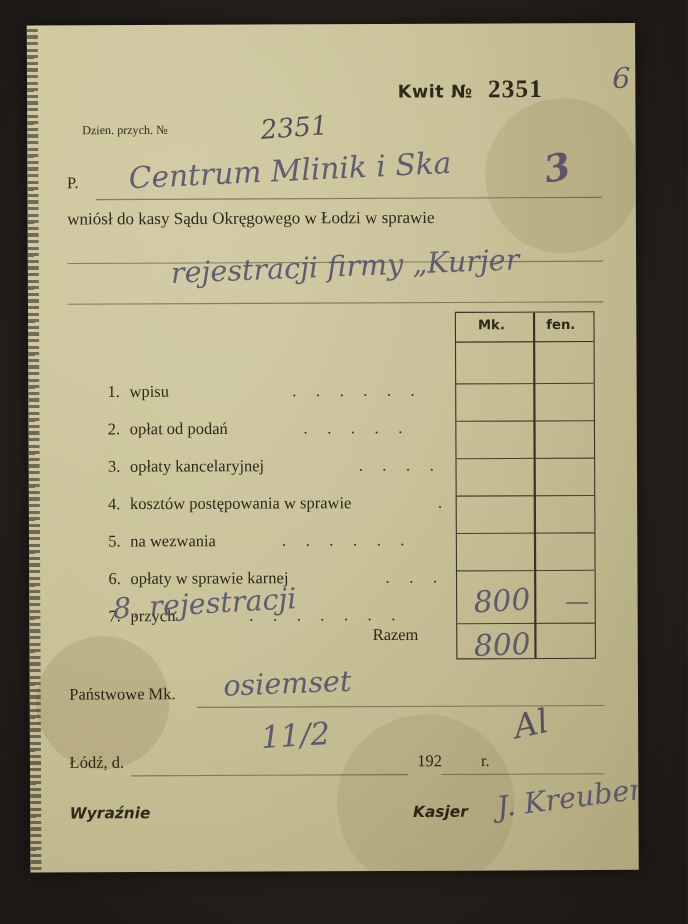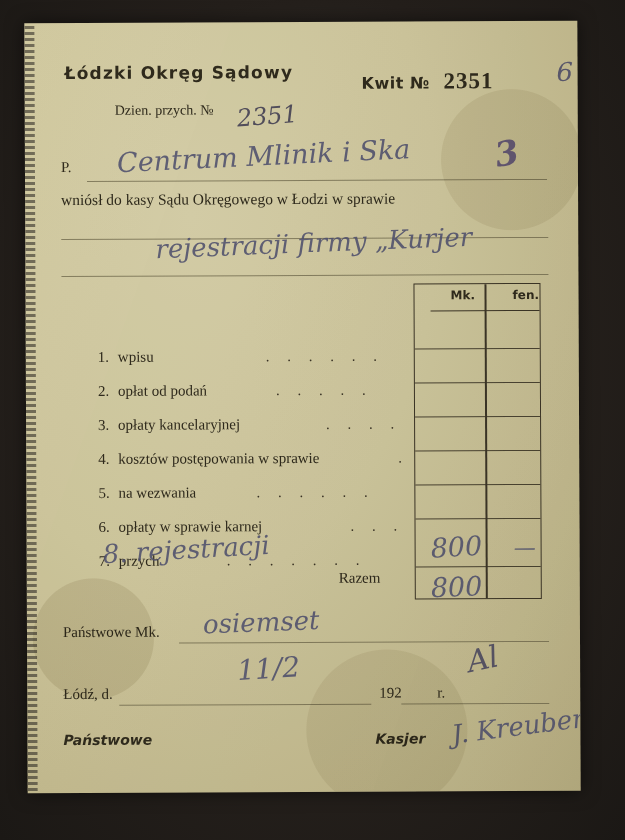--- a/index.html
+++ b/index.html
@@ -95,23 +95,22 @@
     letter-spacing: 0.5px;
   }
   #kwit-no {
     left: 419px; top: 47px;
     font-family: "Liberation Serif", serif;
     font-weight: bold;
     font-size: 23px;
     letter-spacing: 1px;
   }
   #dzien {
-    left: 50px; top: 80px;
-    font-size: 14px;
-    margin-left: 40px;
+    left: 50px; top: 90px;
+    font-size: 11px;
   }
   #p-label {
     left: 36px; top: 136px;
     font-size: 15px;
   }
   #wniosl {
     left: 36px; top: 168px;
     font-size: 15.5px;
   }
   
@@ -143,21 +142,21 @@
   
   #table {
     position: absolute;
     left: 388px; top: 262px;
     width: 127px; height: 316px;
     border: 1.6px solid #3c3526;
     box-sizing: border-box;
   }
   #table .hdr {
     position: absolute;
-    left: 16px; right: 0; top: 0;
+    left: 0; right: 0; top: 0;
     height: 26px;
     border-bottom: 1.6px solid #3c3526;
   }
   #table .vline {
     position: absolute;
     top: 0; bottom: 0;
     left: 70px;
     width: 1.6px;
     background: #3c3526;
   }
@@ -254,21 +253,20 @@
 <body>
 
 <div id="page">
   <div id="bg"></div>
 
   <div id="sheet">
     <div id="perf"></div>
 
     <div class="content">
 
-      <div class="pr" id="org">Łódzki Okręg Sądowy</div>
       <div class="pr" id="kwit-label">Kwit №</div>
       <div class="pr" id="kwit-no">2351</div>
 
       <div class="pr" id="dzien">Dzien. przych. №</div>
       <div class="hw ink-dark" id="hw-dzien">2351</div>
 
       <div class="hw" id="hw-page-no">6</div>
 
       <div class="pr" id="p-label">P.</div>
       <div class="rule" id="rule1"></div>
@@ -341,20 +339,20 @@
       <div class="hw ink-blue" id="hw-slownie">osiemset</div>
 
       <div class="pr" id="lodz">Łódź, d.</div>
       <div class="pr" id="rok">192</div>
       <div class="pr" id="r-suffix">r.</div>
       <div class="rule" id="rule5"></div>
       <div class="rule" id="rule6"></div>
       <div class="hw ink-blue" id="hw-data">11/2</div>
       <div class="hw ink-blue" id="hw-podpis">Al</div>
 
-      <div class="pr" id="ksiegowy">Państwowe</div>
+      <div class="pr" id="ksiegowy">Wyraźnie</div>
       <div class="pr" id="kasjer">Kasjer</div>
       <div class="hw ink-blue" id="hw-kasjer-sign">J. Kreuben</div>
 
     </div>
   </div>
 
 </div>
 
 </body></html>

